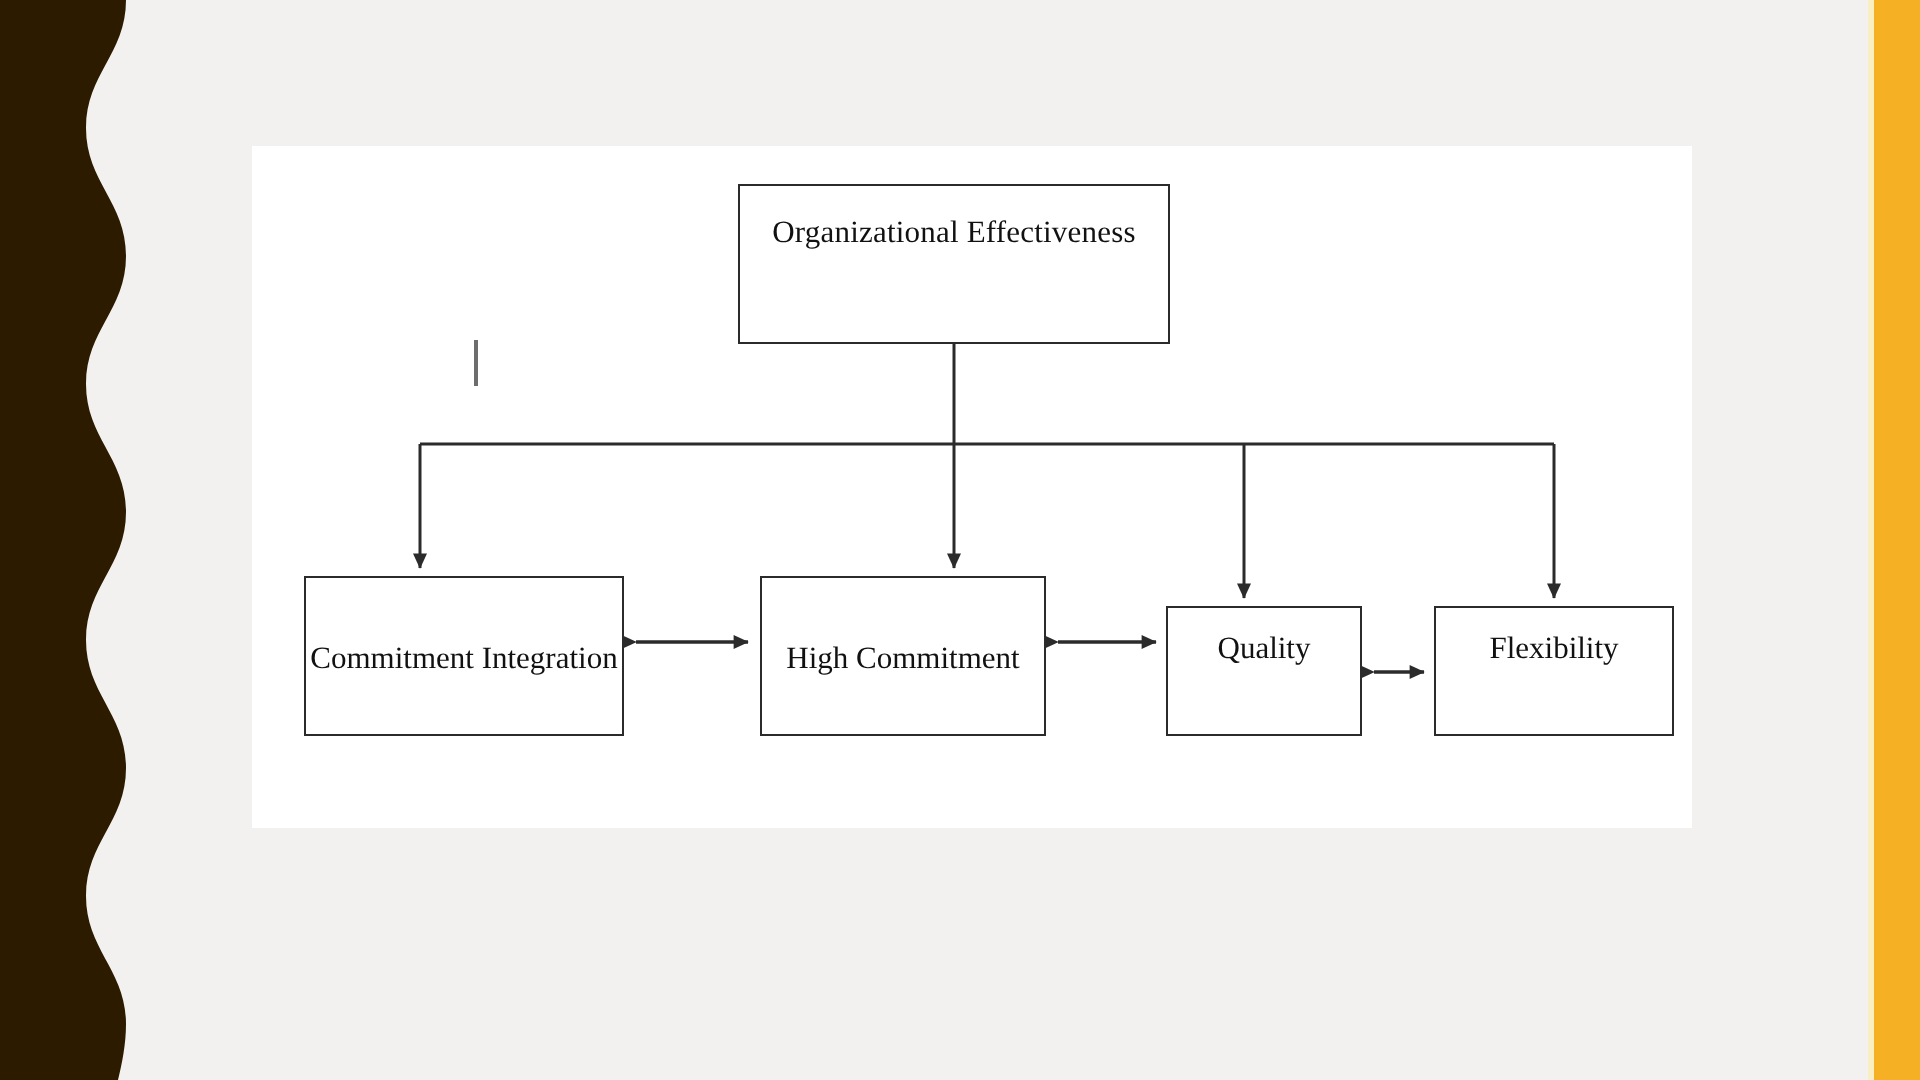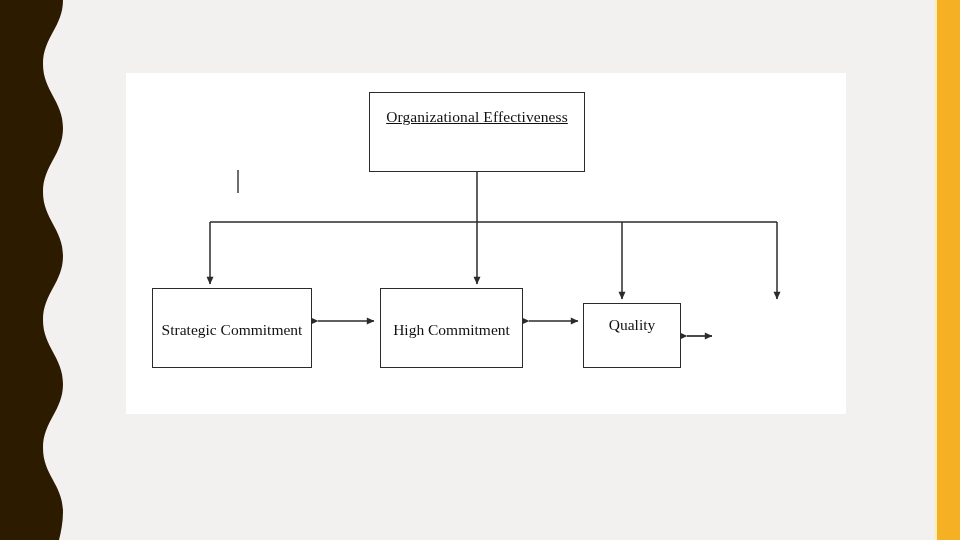--- a/index.html
+++ b/index.html
@@ -80,21 +80,20 @@
     left: 369px;
     top: 92px;
     width: 216px;
     height: 80px;
   }
   #node-org .node-label {
     font-size: 15.5px;
     line-height: 1;
     padding-top: 16px;
     letter-spacing: 0.1px;
-    text-decoration: underline;
   }
 
   
   #node-strategic {
     left: 152px;
     top: 288px;
     width: 160px;
     height: 80px;
   }
   #node-strategic .node-label {
@@ -209,25 +208,28 @@
     <path d="M687,336 L712,336" stroke="#2b2b2b" stroke-width="1.7" fill="none" marker-start="url(#ah)" marker-end="url(#ah)"></path>
   </svg>
 
   <div class="caret-artifact"></div>
 
   <div class="node" id="node-org">
     <span class="node-label">Organizational Effectiveness</span>
   </div>
 
   <div class="node" id="node-strategic">
-    <span class="node-label">Strategic Commitment</span>
+    <span class="node-label">Commitment Integration</span>
   </div>
 
   <div class="node" id="node-quality">
     <span class="node-label">Quality</span>
   </div>
 
   <div class="node" id="node-commitment">
     <span class="node-label">High Commitment</span>
   </div>
 
+  <div class="node" id="node-flexibility">
+    <span class="node-label">Flexibility</span>
+  </div>
 
 </div>
 
 </body></html>

